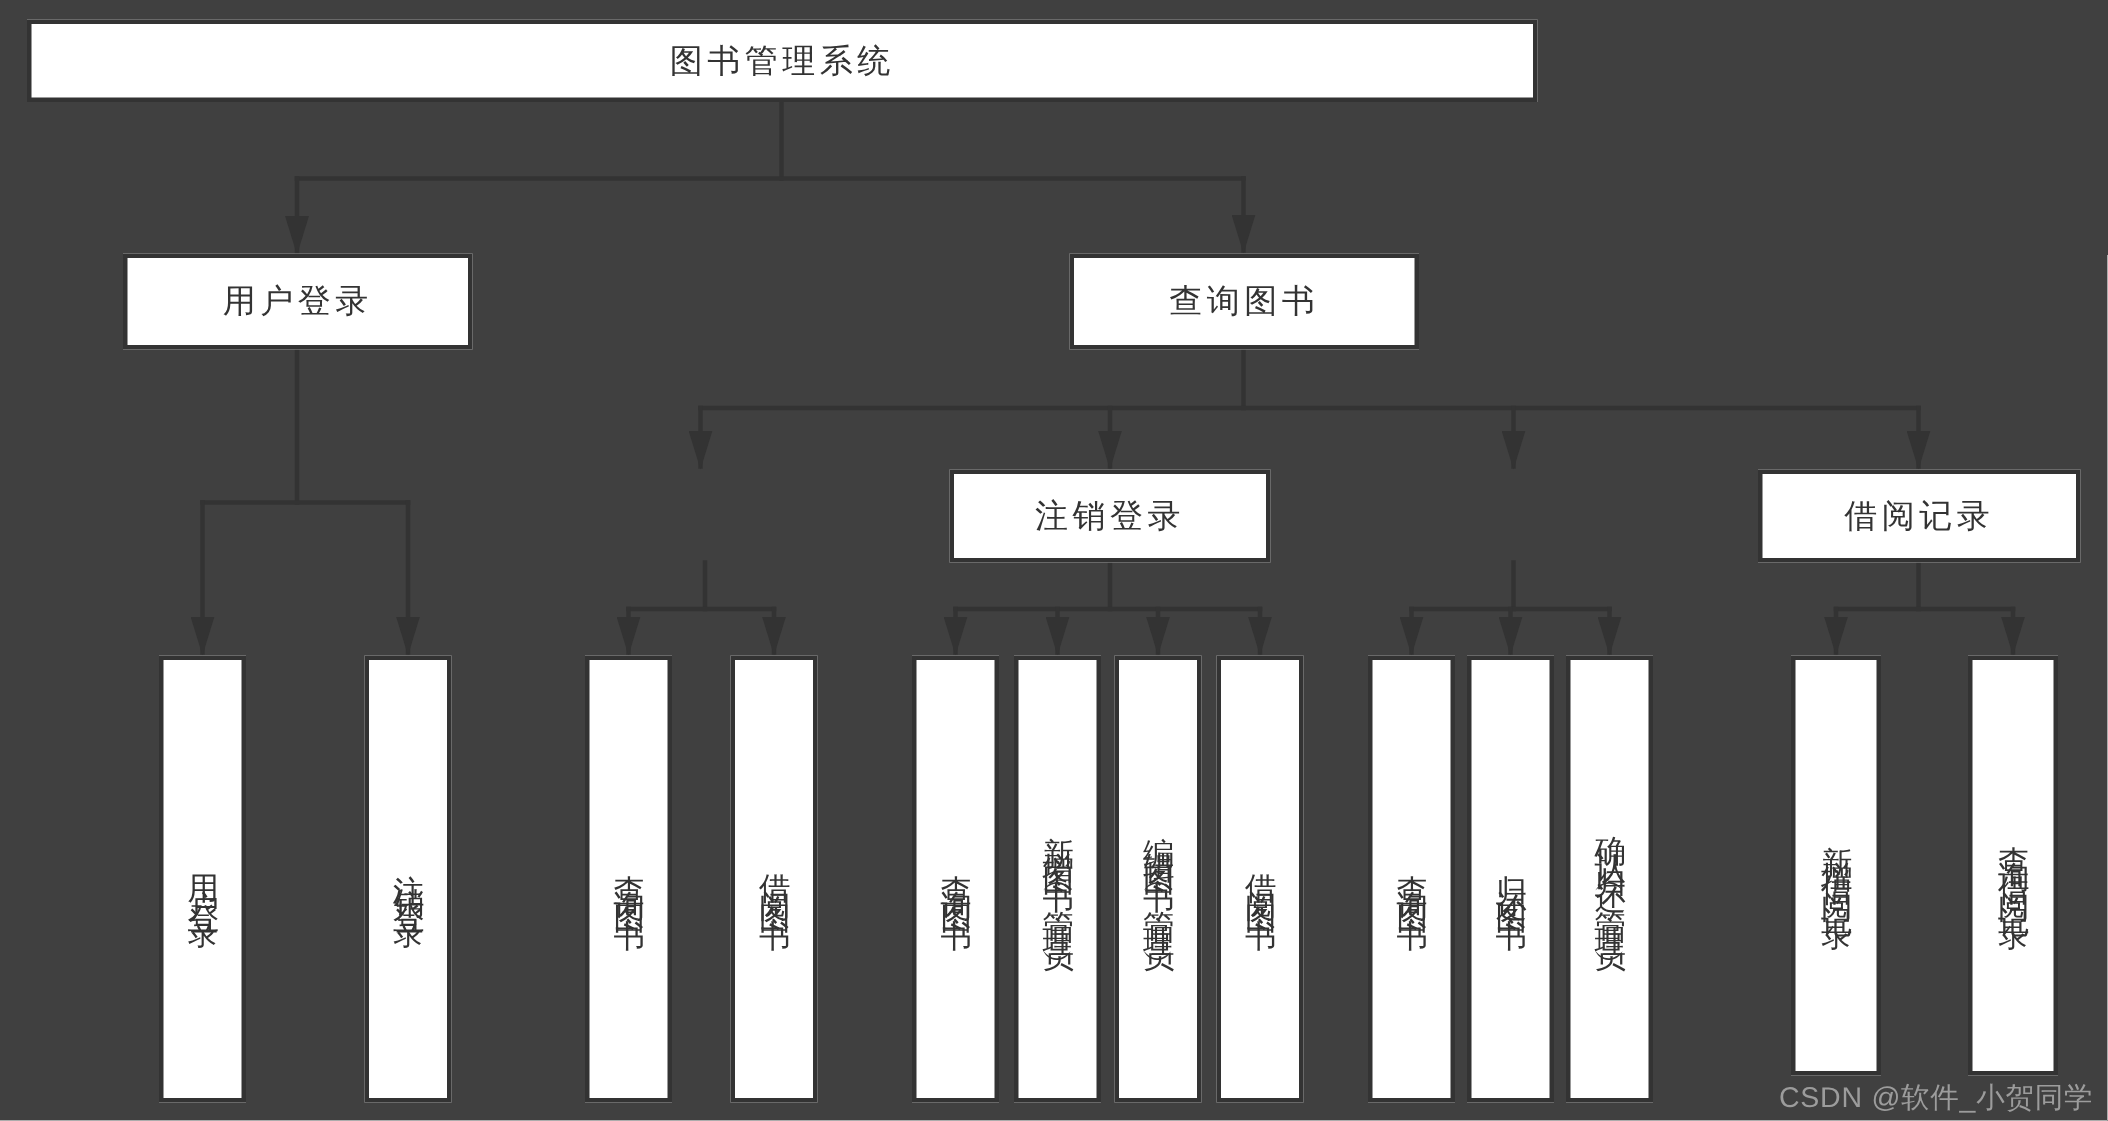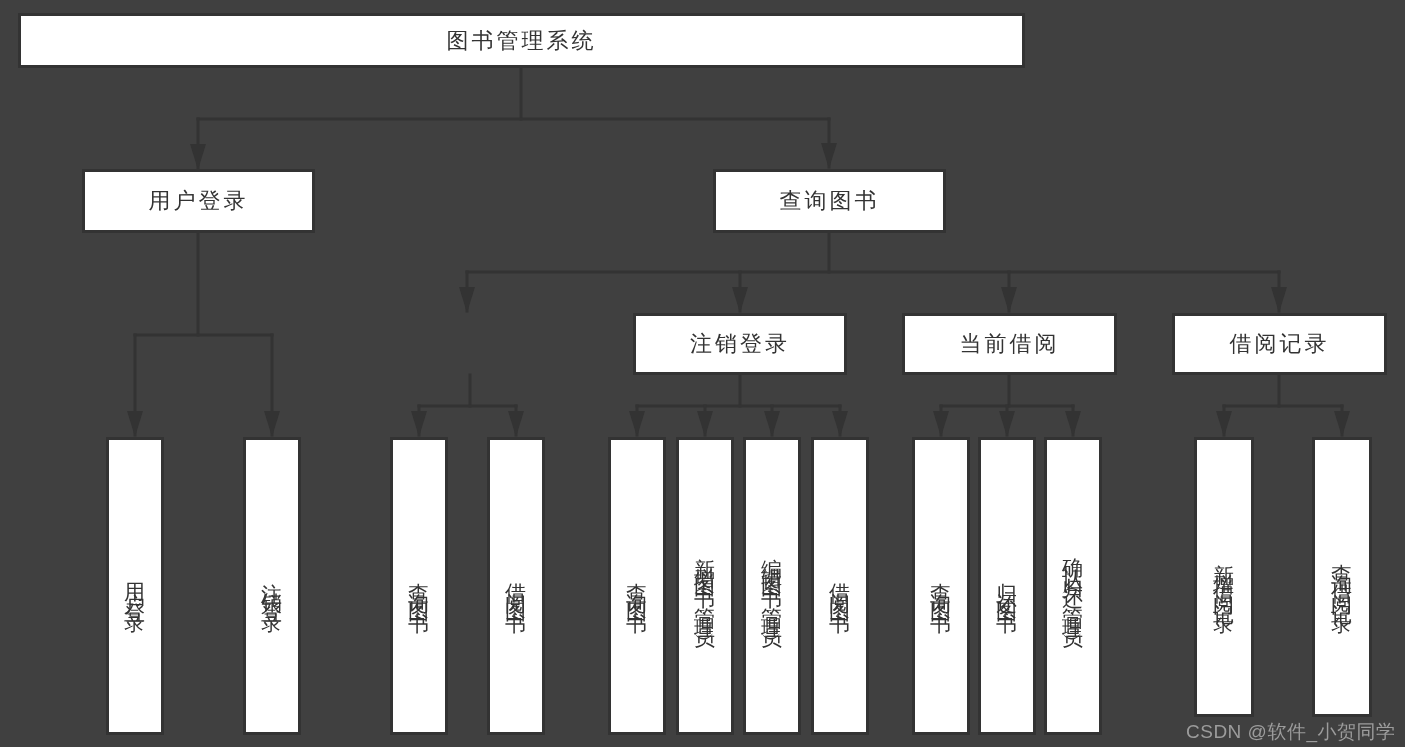--- a/index.html
+++ b/index.html
@@ -115,21 +115,20 @@
     <path class="wire" d="M1224 406 V435" marker-end="url(#arrow)"></path>
     <path class="wire" d="M1342 406 V435" marker-end="url(#arrow)"></path>
   </svg>
 
   <div class="box h" style="left:18px; top:13px; width:1007px; height:55px;">图书管理系统</div>
 
   <div class="box h" style="left:82px; top:169px; width:233px; height:64px;">用户登录</div>
   <div class="box h" style="left:713px; top:169px; width:233px; height:64px;">查询图书</div>
 
   <div class="box h" style="left:633px; top:313px; width:214px; height:62px;">注销登录</div>
-  <div class="box h" style="left:902px; top:313px; width:215px; height:62px;">当前借阅</div>
   <div class="box h" style="left:1172px; top:313px; width:215px; height:62px;">借阅记录</div>
 
   <div class="box v" style="left:106px; top:437px; width:58px; height:298px;">用户登录</div>
   <div class="box v" style="left:243px; top:437px; width:58px; height:298px;">注销登录</div>
 
   <div class="box v" style="left:390px; top:437px; width:58px; height:298px;">查询图书</div>
   <div class="box v" style="left:487px; top:437px; width:58px; height:298px;">借阅图书</div>
 
   <div class="box v" style="left:608px; top:437px; width:58px; height:298px;">查询图书</div>
   <div class="box v" style="left:676px; top:437px; width:58px; height:298px;">新增图书（管理员）</div>

